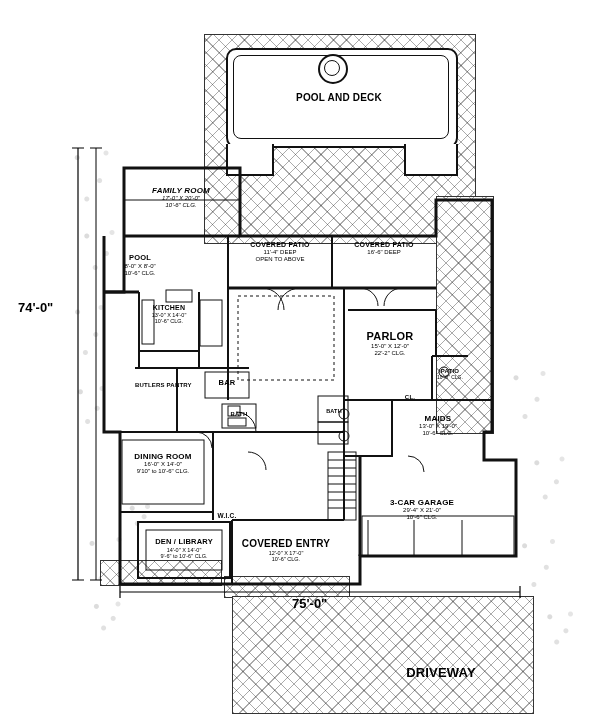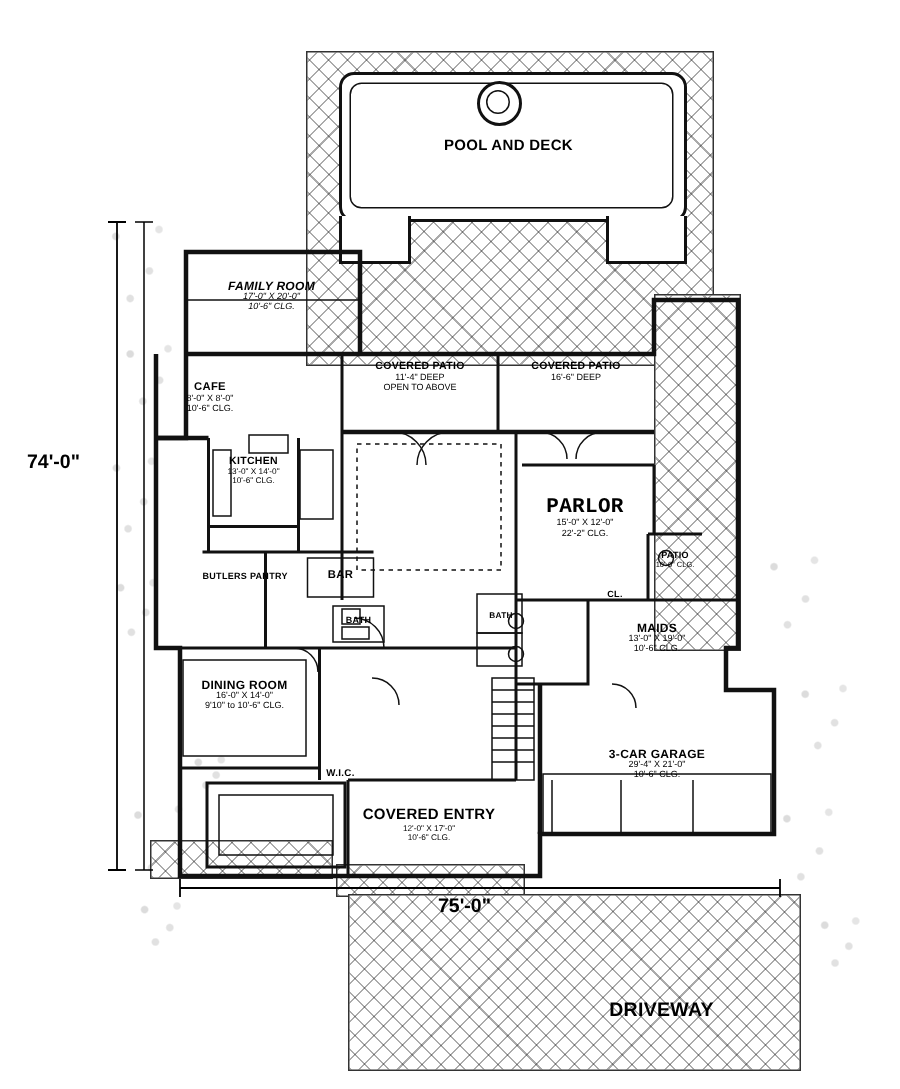--- a/index.html
+++ b/index.html
@@ -160,34 +160,34 @@
     <div class="rdim" style="font-size:6px;">11'-4" DEEP</div>
     <div class="rdim" style="font-size:6px;">OPEN TO ABOVE</div>
   </div>
 
   <div class="label" style="left:332px;top:241px;width:104px;">
     <div class="rname" style="font-size:7px;">COVERED PATIO</div>
     <div class="rdim" style="font-size:6px;">16'-6" DEEP</div>
   </div>
 
   <div class="label" style="left:104px;top:254px;width:72px;">
-    <div class="rname" style="font-size:7.5px;">CAFE</div>
+    <div class="rname" style="font-size:7.5px;">POOL</div>
     <div class="rdim" style="font-size:6px;">8'-0" X 8'-0"</div>
     <div class="rdim" style="font-size:6px;">10'-6" CLG.</div>
   </div>
 
   <div class="label" style="left:139px;top:304px;width:60px;">
     <div class="rname" style="font-size:7px;">KITCHEN</div>
     <div class="rdim" style="font-size:5.5px;">13'-0" X 14'-0"</div>
     <div class="rdim" style="font-size:5.5px;">10'-6" CLG.</div>
   </div>
 
 
   <div class="label" style="left:348px;top:330px;width:84px;">
-    <div class="rname" style="font-size:14px;font-family:Liberation Mono, monospace;">PARLOR</div>
+    <div class="rname" style="font-size:11px;">PARLOR</div>
     <div class="rdim" style="font-size:6px;">15'-0" X 12'-0"</div>
     <div class="rdim" style="font-size:6px;">22'-2" CLG.</div>
   </div>
 
   <div class="label" style="left:430px;top:368px;width:40px;">
     <div class="rname" style="font-size:6px;">PATIO</div>
     <div class="rdim" style="font-size:5px;">10'-0" CLG.</div>
   </div>
 
   <div class="label" style="left:135px;top:382px;width:42px;">
@@ -212,26 +212,31 @@
     <div class="rname" style="font-size:8px;">MAIDS</div>
     <div class="rdim" style="font-size:6px;">13'-0" X 19'-0"</div>
     <div class="rdim" style="font-size:6px;">10'-6" CLG.</div>
   </div>
 
 
   <div class="label" style="left:206px;top:512px;width:42px;">
     <div class="rname" style="font-size:6.5px;">W.I.C.</div>
   </div>
 
-  <div class="label" style="left:368px;top:498px;width:140px;">
+  <div class="label" style="left:352px;top:498px;width:140px;">
     <div class="rname" style="font-size:8px;">3-CAR GARAGE</div>
     <div class="rdim" style="font-size:6px;">29'-4" X 21'-0"</div>
     <div class="rdim" style="font-size:6px;">10'-6" CLG.</div>
   </div>
 
+  <div class="label" style="left:138px;top:538px;width:92px;">
+    <div class="rname" style="font-size:7.5px;">DEN / LIBRARY</div>
+    <div class="rdim" style="font-size:5.5px;">14'-0" X 14'-0"</div>
+    <div class="rdim" style="font-size:5.5px;">9'-6" to 10'-6" CLG.</div>
+  </div>
 
   <div class="label" style="left:232px;top:538px;width:108px;">
     <div class="rname" style="font-size:10px;">COVERED ENTRY</div>
     <div class="rdim" style="font-size:5.5px;">12'-0" X 17'-0"</div>
     <div class="rdim" style="font-size:5.5px;">10'-6" CLG.</div>
   </div>
 
   <div class="label" style="left:352px;top:666px;width:178px;">
     <div class="rname" style="font-size:13px;">DRIVEWAY</div>
   </div>

